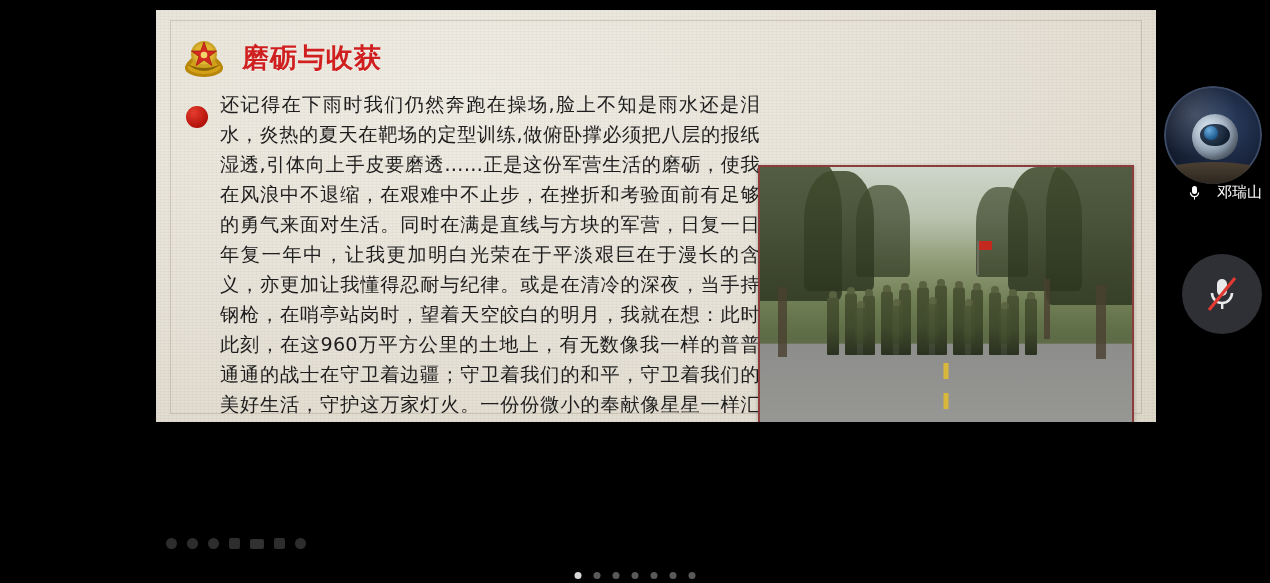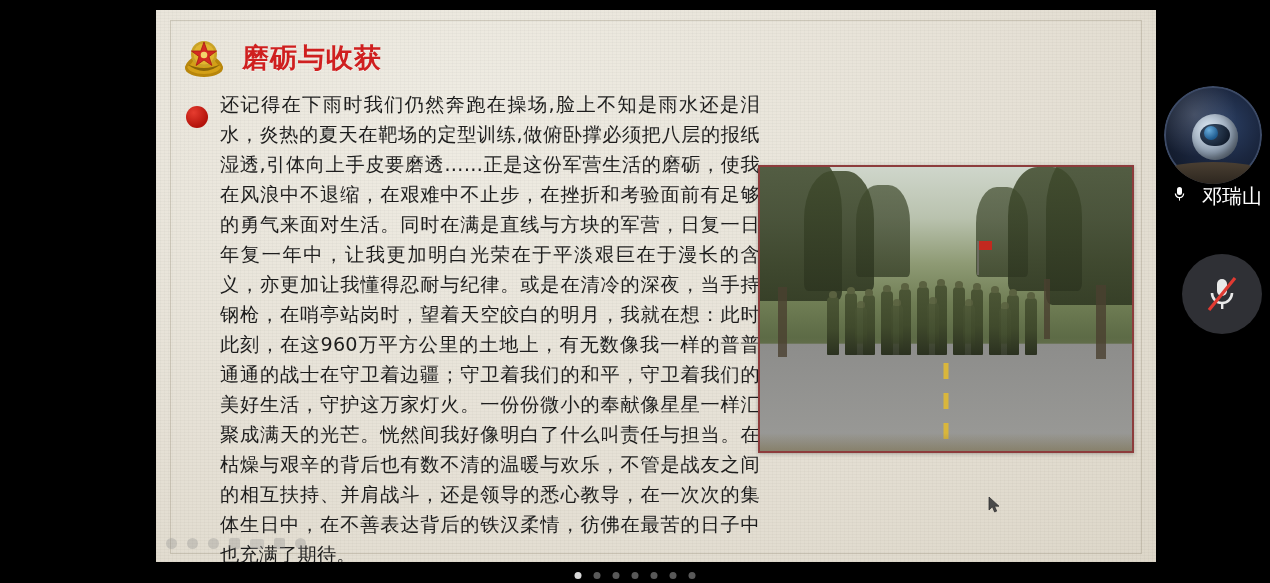--- a/index.html
+++ b/index.html
@@ -12,21 +12,21 @@
   #app {
     position: relative;
     width: 1270px; height: 583px;
     background: #000;
   }
 
   
   .slide-stage {
     position: absolute;
     left: 156px; top: 10px;
-    width: 1000px; height: 552px;
+    width: 1000px; height: 412px;
     background: #e8e4da;
     overflow: hidden;
   }
   .slide-paper {
     position: absolute; inset: 0;
     background:
       repeating-linear-gradient(0deg, rgba(0,0,0,0.022) 0 1px, rgba(0,0,0,0) 1px 3px),
       repeating-linear-gradient(90deg, rgba(0,0,0,0.018) 0 1px, rgba(0,0,0,0) 1px 4px),
       radial-gradient(ellipse at 30% 20%, #efece3 0%, #e6e1d6 55%, #ddd7c9 100%);
   }
@@ -224,23 +224,23 @@
     position: absolute;
     left: -10px; right: -10px; bottom: -4px;
     height: 24px;
     background: linear-gradient(180deg, #4a3f32, #2a241d);
     border-radius: 50% 50% 0 0 / 60% 60% 0 0;
   }
 
   .name-badge {
     position: absolute;
     right: 8px; top: 183px;
-    display: flex; align-items: flex-start; gap: 16px;
+    display: flex; align-items: center; gap: 16px;
     color: #fff;
-    font-size: 20px;
+    font-size: 15px;
     font-family: "DejaVu Sans", sans-serif;
     text-shadow: 0 1px 2px rgba(0,0,0,0.9);
     white-space: nowrap;
   }
   .mic-glyph { width: 13px; height: 16px; flex: 0 0 auto; }
 
   .muted-tile {
     position: absolute;
     right: 8px; top: 254px;
     width: 80px; height: 80px;

